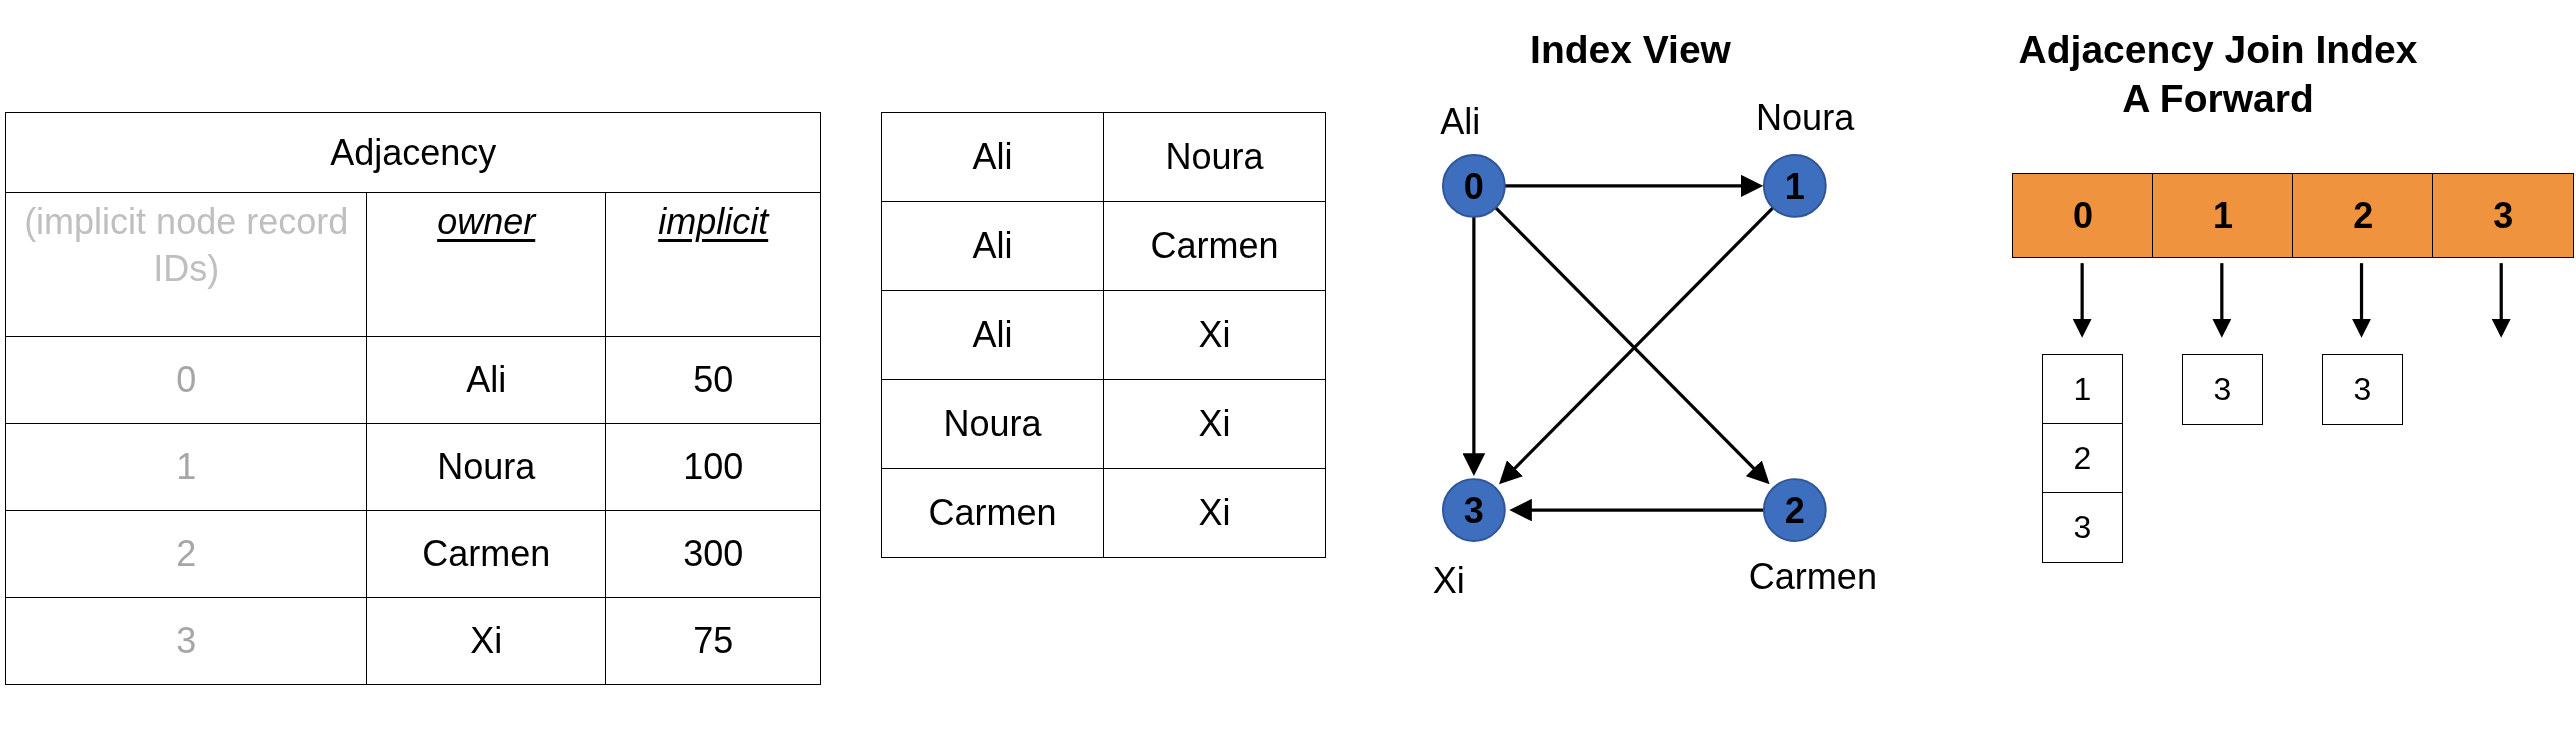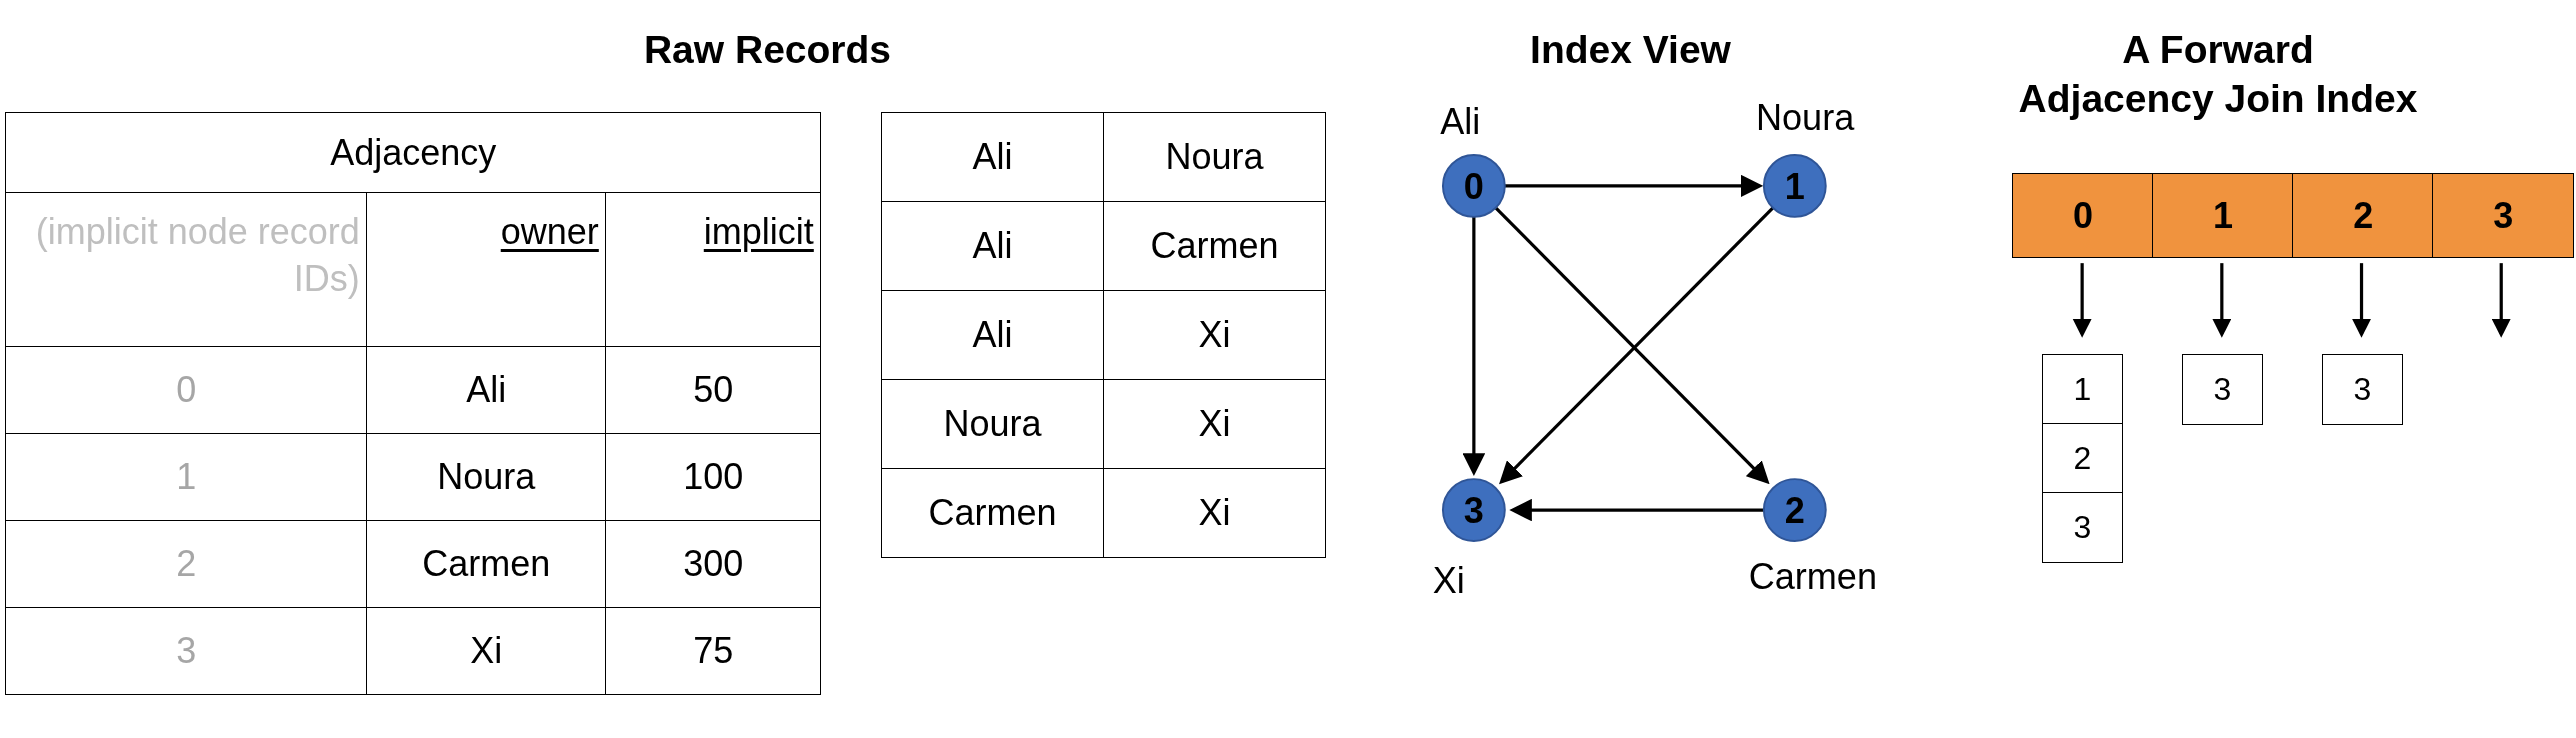--- a/index.html
+++ b/index.html
@@ -28,22 +28,22 @@
   }
   table.rec td {
     border: 1.9px solid #000;
     text-align: center;
     vertical-align: middle;
     font-size: 36px;
     padding: 0 6.4px;
     overflow: hidden;
   }
   td.tbl-title { height: 79px; }
-  tr.colhdr td { vertical-align: top; padding-top: 16px; text-align: right; }
-  .underlined { text-decoration: underline; text-underline-offset: 5.2px; }
+  tr.colhdr td { vertical-align: top; padding-top: 6px; }
+  .underlined { text-decoration: underline; text-underline-offset: 5.2px; font-style: italic; }
   .muted { color: #BFBFBF; }
   .muted-id { color: #A6A6A6; }
   .acc-colhdr { height: 137px; line-height: 1.3; }
   .acc-row { height: 86px; }
   .tr-colhdr { height: 72px; }
   .tr-row { height: 88px; }
   
   svg.graph { position: absolute; left: 1354px; top: 77px; }
   svg text { font-family: "Liberation Sans", sans-serif; }
   .node-circle { fill: #3E6FBE; stroke: #2F5597; stroke-width: 3px; }
@@ -69,21 +69,20 @@
     display: flex; align-items: center; justify-content: center;
     font-size: 32px;
   }
   .stack .cell + .cell { margin-top: -1.9px; }
 </style>
 </head>
 <body>
 
 <div class="canvas">
 
-  <div class="section-title" style="left:445px; top:26px; width:645px;">Raw Records</div>
 
   <table class="rec" style="left:5.2px; top:112px;">
     <colgroup>
         <col style="width:361px">
         <col style="width:239px">
         <col style="width:215px">
       </colgroup>
     <tbody>
         <tr>
       <td colspan="3" class="tbl-title">Adjacency</td>
@@ -177,22 +176,22 @@
       <text class="node-id" x="186" y="692">3</text>
     </g>
 
     <text class="node-label" x="165" y="88">Ali</text>
     <text class="node-label" x="700" y="82">Noura</text>
     <text class="node-label" x="712" y="795">Carmen</text>
     <text class="node-label" x="147" y="800">Xi</text>
   </svg>
 
   <div class="section-title" style="left:1960px; top:26px; width:516px;">
+    <div>Adjacency Join Index</div>
     <div>A Forward</div>
-    <div>Adjacency Join Index</div>
   </div>
 
   <div class="idx-header">
     <div class="idx-cell">0</div>
     <div class="idx-cell">1</div>
     <div class="idx-cell">2</div>
     <div class="idx-cell">3</div>
   </div>
 
   <svg class="idx-arrows" width="560" height="103" viewBox="0 0 868 160">

